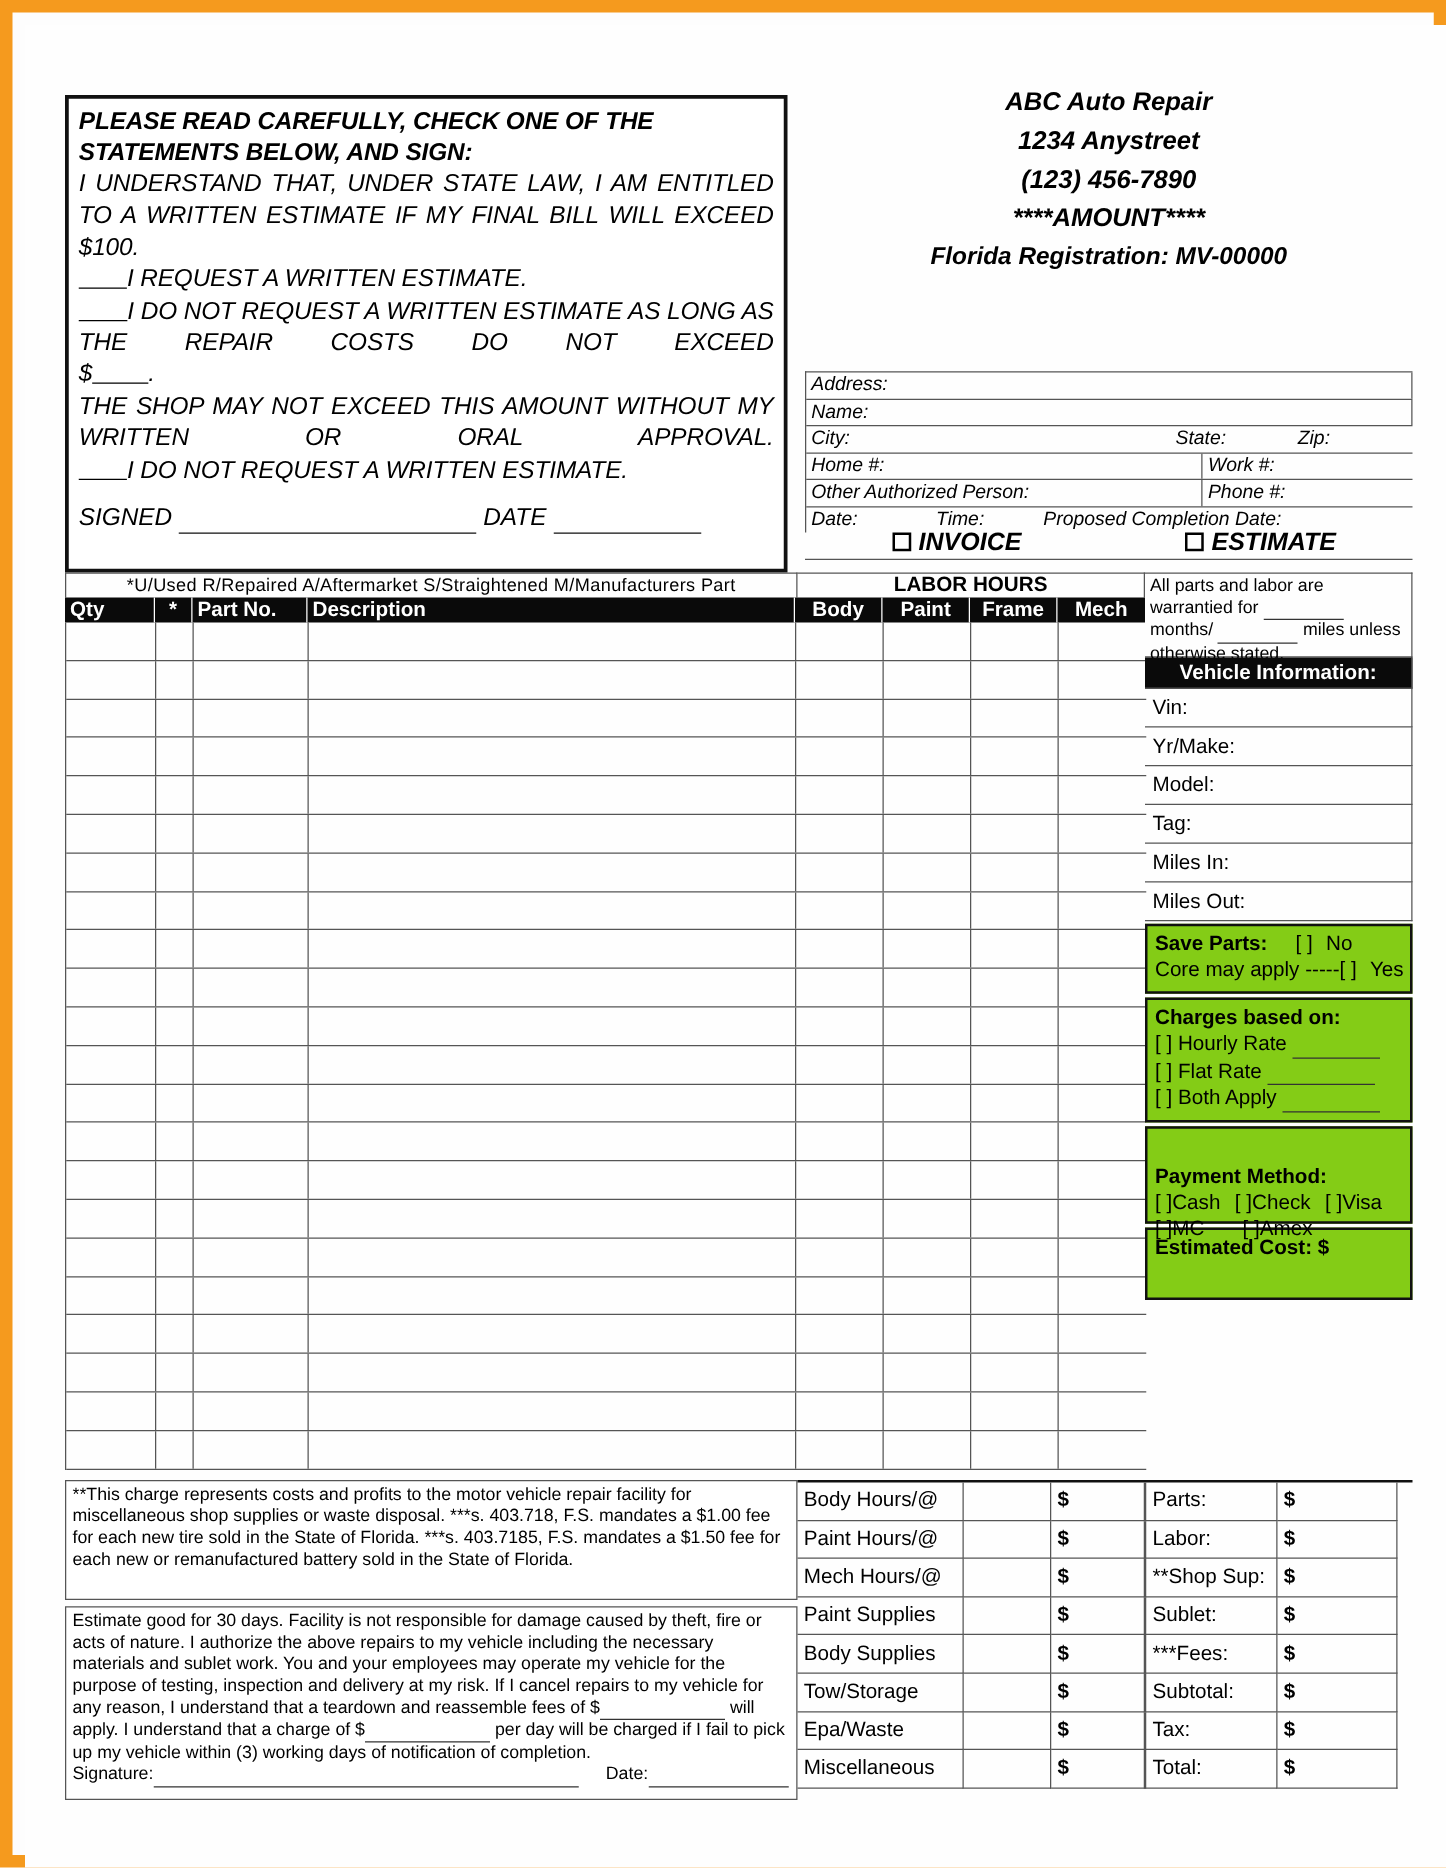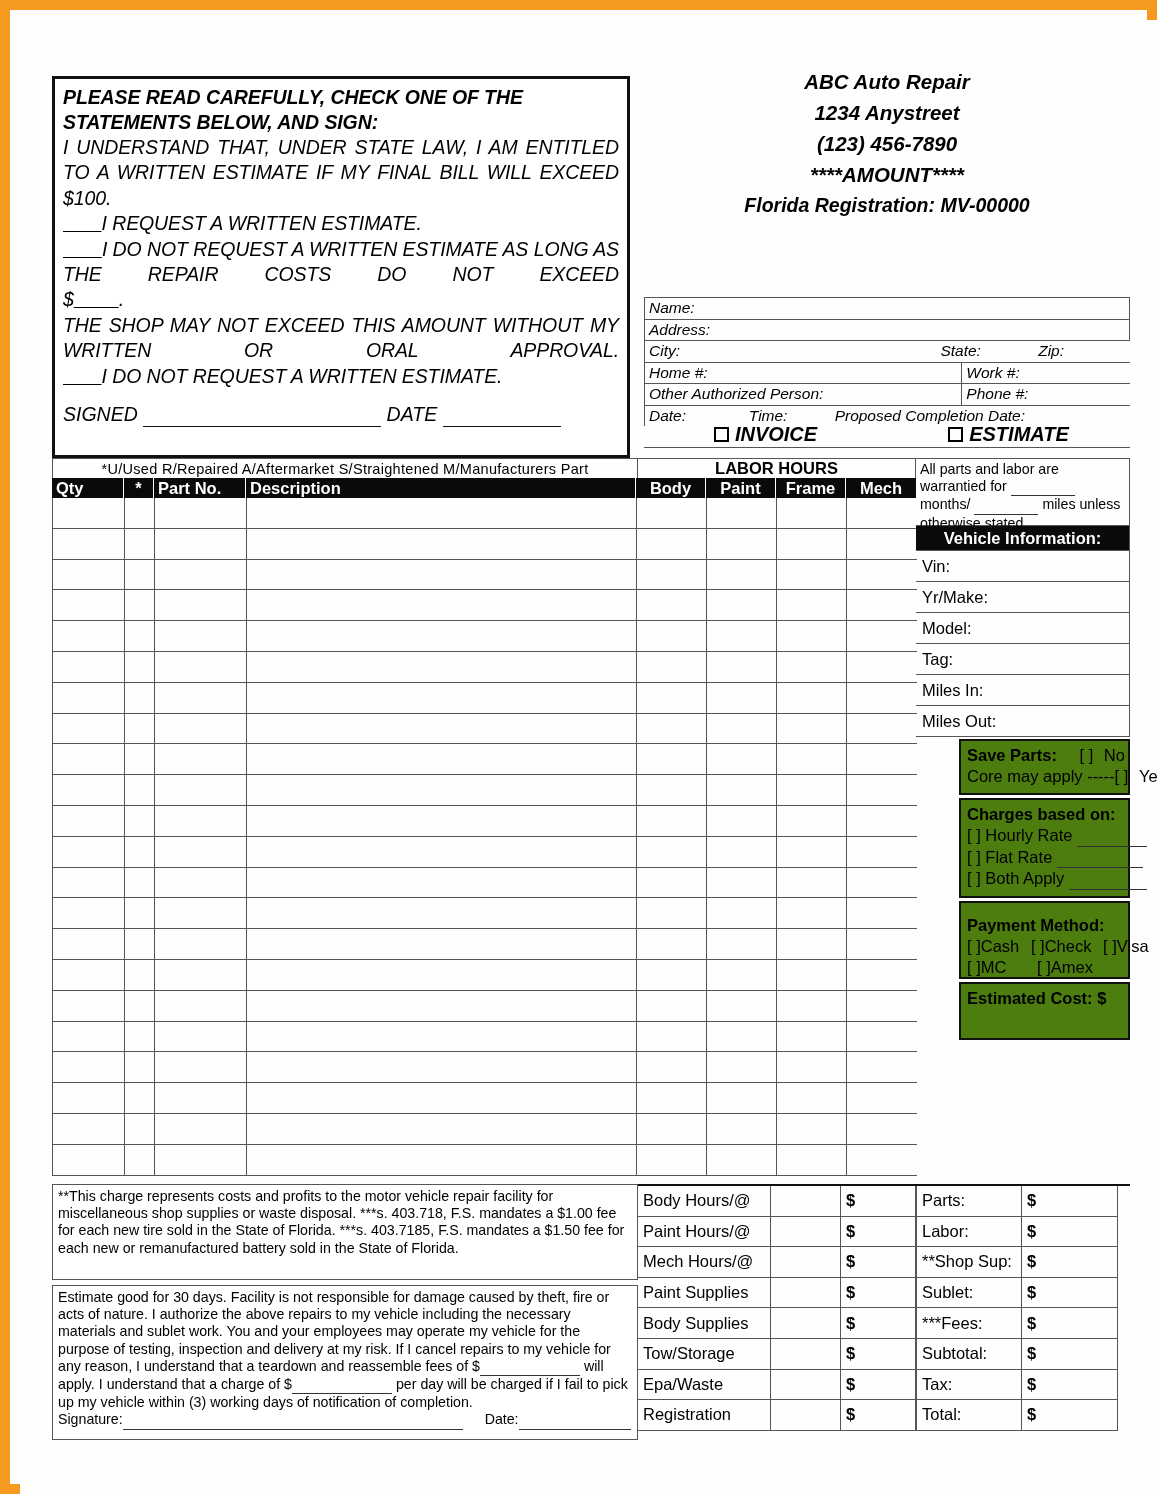--- a/index.html
+++ b/index.html
@@ -248,22 +248,21 @@
     box-sizing: border-box;
     font-size: 16.5px;
     display: flex;
     align-items: center;
     padding-left: 6px;
   }
   .panel {
     border: 2.4px solid #111;
     box-sizing: border-box;
     padding: 4px 6px;
-    background: #4d7c0f;
-    margin-left: 43px;
+    background: #84cc16;
   }
   .panel-title { font-weight: bold; font-size: 16.5px; line-height: 21px; }
   .panel-line { font-size: 16.5px; line-height: 20.5px; white-space: nowrap; }
   .ulp { display:inline-block; border-bottom: 1.4px solid #333; }
 
   
   .bottom-area {
     position: absolute;
     left: 32px; top: 1164px;
     width: 1078px;
@@ -334,24 +333,24 @@
       <div class="shop-header">
         <div class="shop-line">ABC Auto Repair</div>
         <div class="shop-line">1234 Anystreet</div>
         <div class="shop-line">(123) 456-7890</div>
         <div class="shop-line">****AMOUNT****</div>
         <div class="shop-line reg">Florida Registration:  MV-00000</div>
       </div>
 
       <div class="cust-grid">
         <div class="cust-row">
+          <div class="cust-cell" style="width:100%">Address:</div>
+        </div>
+        <div class="cust-row">
           <div class="cust-cell" style="width:100%">Name:</div>
-        </div>
-        <div class="cust-row">
-          <div class="cust-cell" style="width:100%">Address:</div>
         </div>
         <div class="cust-row">
           <div class="cust-cell" style="width:292px;border-right:none">City:</div>
           <div class="cust-cell" style="width:98px;border-right:none">State:</div>
           <div class="cust-cell nb" style="width:96px">Zip:</div>
         </div>
         <div class="cust-row">
           <div class="cust-cell" style="width:318px">Home #:</div>
           <div class="cust-cell nb" style="width:168px">Work #:</div>
         </div>
@@ -672,21 +671,21 @@
             <span class="ulp" style="width:86px">&nbsp;</span>
           </div>
           <div class="panel-line">
             <span>[   ]</span>
             <span>Both Apply</span>
             <span class="ulp" style="width:78px">&nbsp;</span>
           </div>
         </div>
 
 
-        <div class="panel" style="height:78px;margin-top:3px;padding-top:12px">
+        <div class="panel" style="height:78px;margin-top:3px;padding-top:28px">
           <div class="panel-title">Payment Method:</div>
           <div class="panel-line">
             <span>[ ]</span><span>Cash</span>
             <span style="margin-left:7px">[ ]</span><span>Check</span>
             <span style="margin-left:7px">[ ]</span><span>Visa</span>
           </div>
           <div class="panel-line">
             <span>[ ]</span><span>MC</span>
             <span style="margin-left:26px">[ ]</span><span>Amex</span>
           </div>
@@ -754,21 +753,21 @@
             <div class="tot-c dol-r money">$</div>
           </div>
           <div class="tot-row">
             <div class="tot-c lbl-l">Epa/Waste</div>
             <div class="tot-c val-l"></div>
             <div class="tot-c dol-l money">$</div>
             <div class="tot-c lbl-r lsep">Tax:</div>
             <div class="tot-c dol-r money">$</div>
           </div>
           <div class="tot-row">
-            <div class="tot-c lbl-l">Registration</div>
+            <div class="tot-c lbl-l">Miscellaneous</div>
             <div class="tot-c val-l"></div>
             <div class="tot-c dol-l money">$</div>
             <div class="tot-c lbl-r lsep">Total:</div>
             <div class="tot-c dol-r money">$</div>
           </div>
         </div>
     </div>
 
   </div>
 </div>

